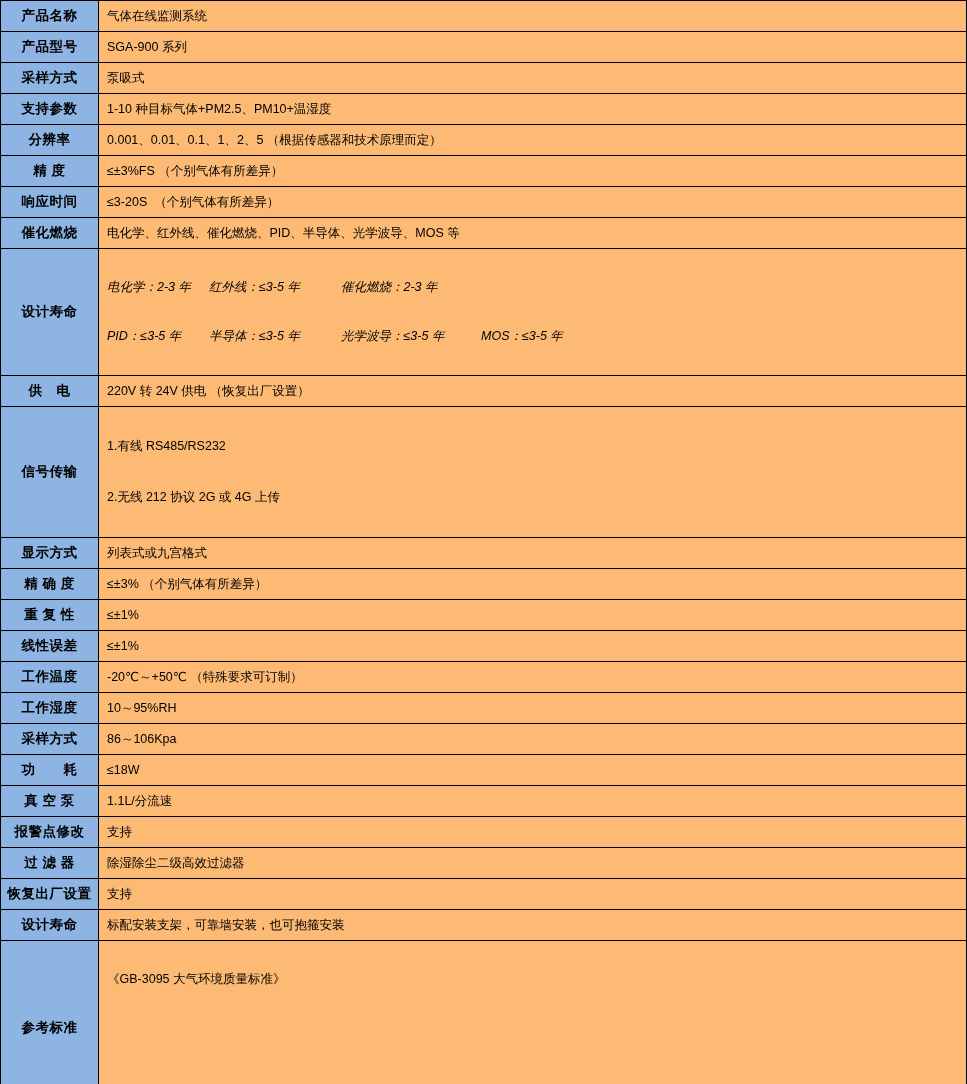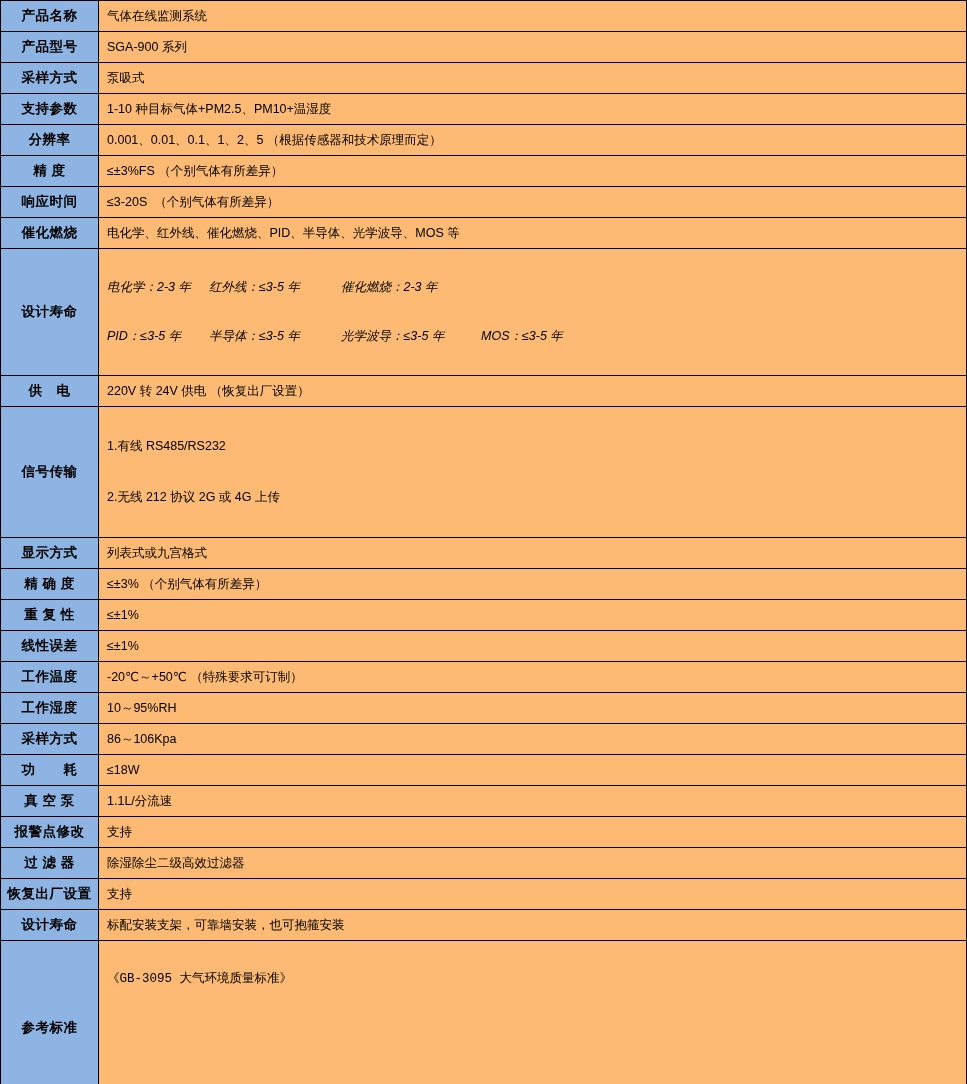--- a/index.html
+++ b/index.html
@@ -7,21 +7,21 @@
   table.spec{border-collapse:collapse;width:967px;table-layout:fixed;}
   table.spec td{border:1.5px solid #000000;color:#000000;vertical-align:middle;overflow:hidden;}
   td.lb{width:95px;background:#8db4e2;text-align:center;font-weight:bold;font-size:13.5px;white-space:pre;letter-spacing:0.5px;}
   td.vl{background:#fdba74;padding:0 6px 0 8px;font-size:12.5px;white-space:pre;}
   tr.r1{height:31px;}
   tr.r2a{height:42px;}
   tr.r2b{height:46px;}
   tr.r8{height:160px;}
   .life-line{display:grid;grid-template-columns:102px 132px 140px 1fr;line-height:21px;white-space:pre;font-style:italic;}
   .sig-line{line-height:23px;white-space:pre;}
-  .std-line{line-height:20px;white-space:pre;font-family:Liberation Mono, monospace;}
+  .std-line{line-height:20px;white-space:pre;}
 </style>
 </head>
 <body>
 
 <div class="page">
 <table class="spec">
   <tbody>
     <tr class="r1">
       <td class="lb">产品名称</td>
       <td class="vl">气体在线监测系统</td>

